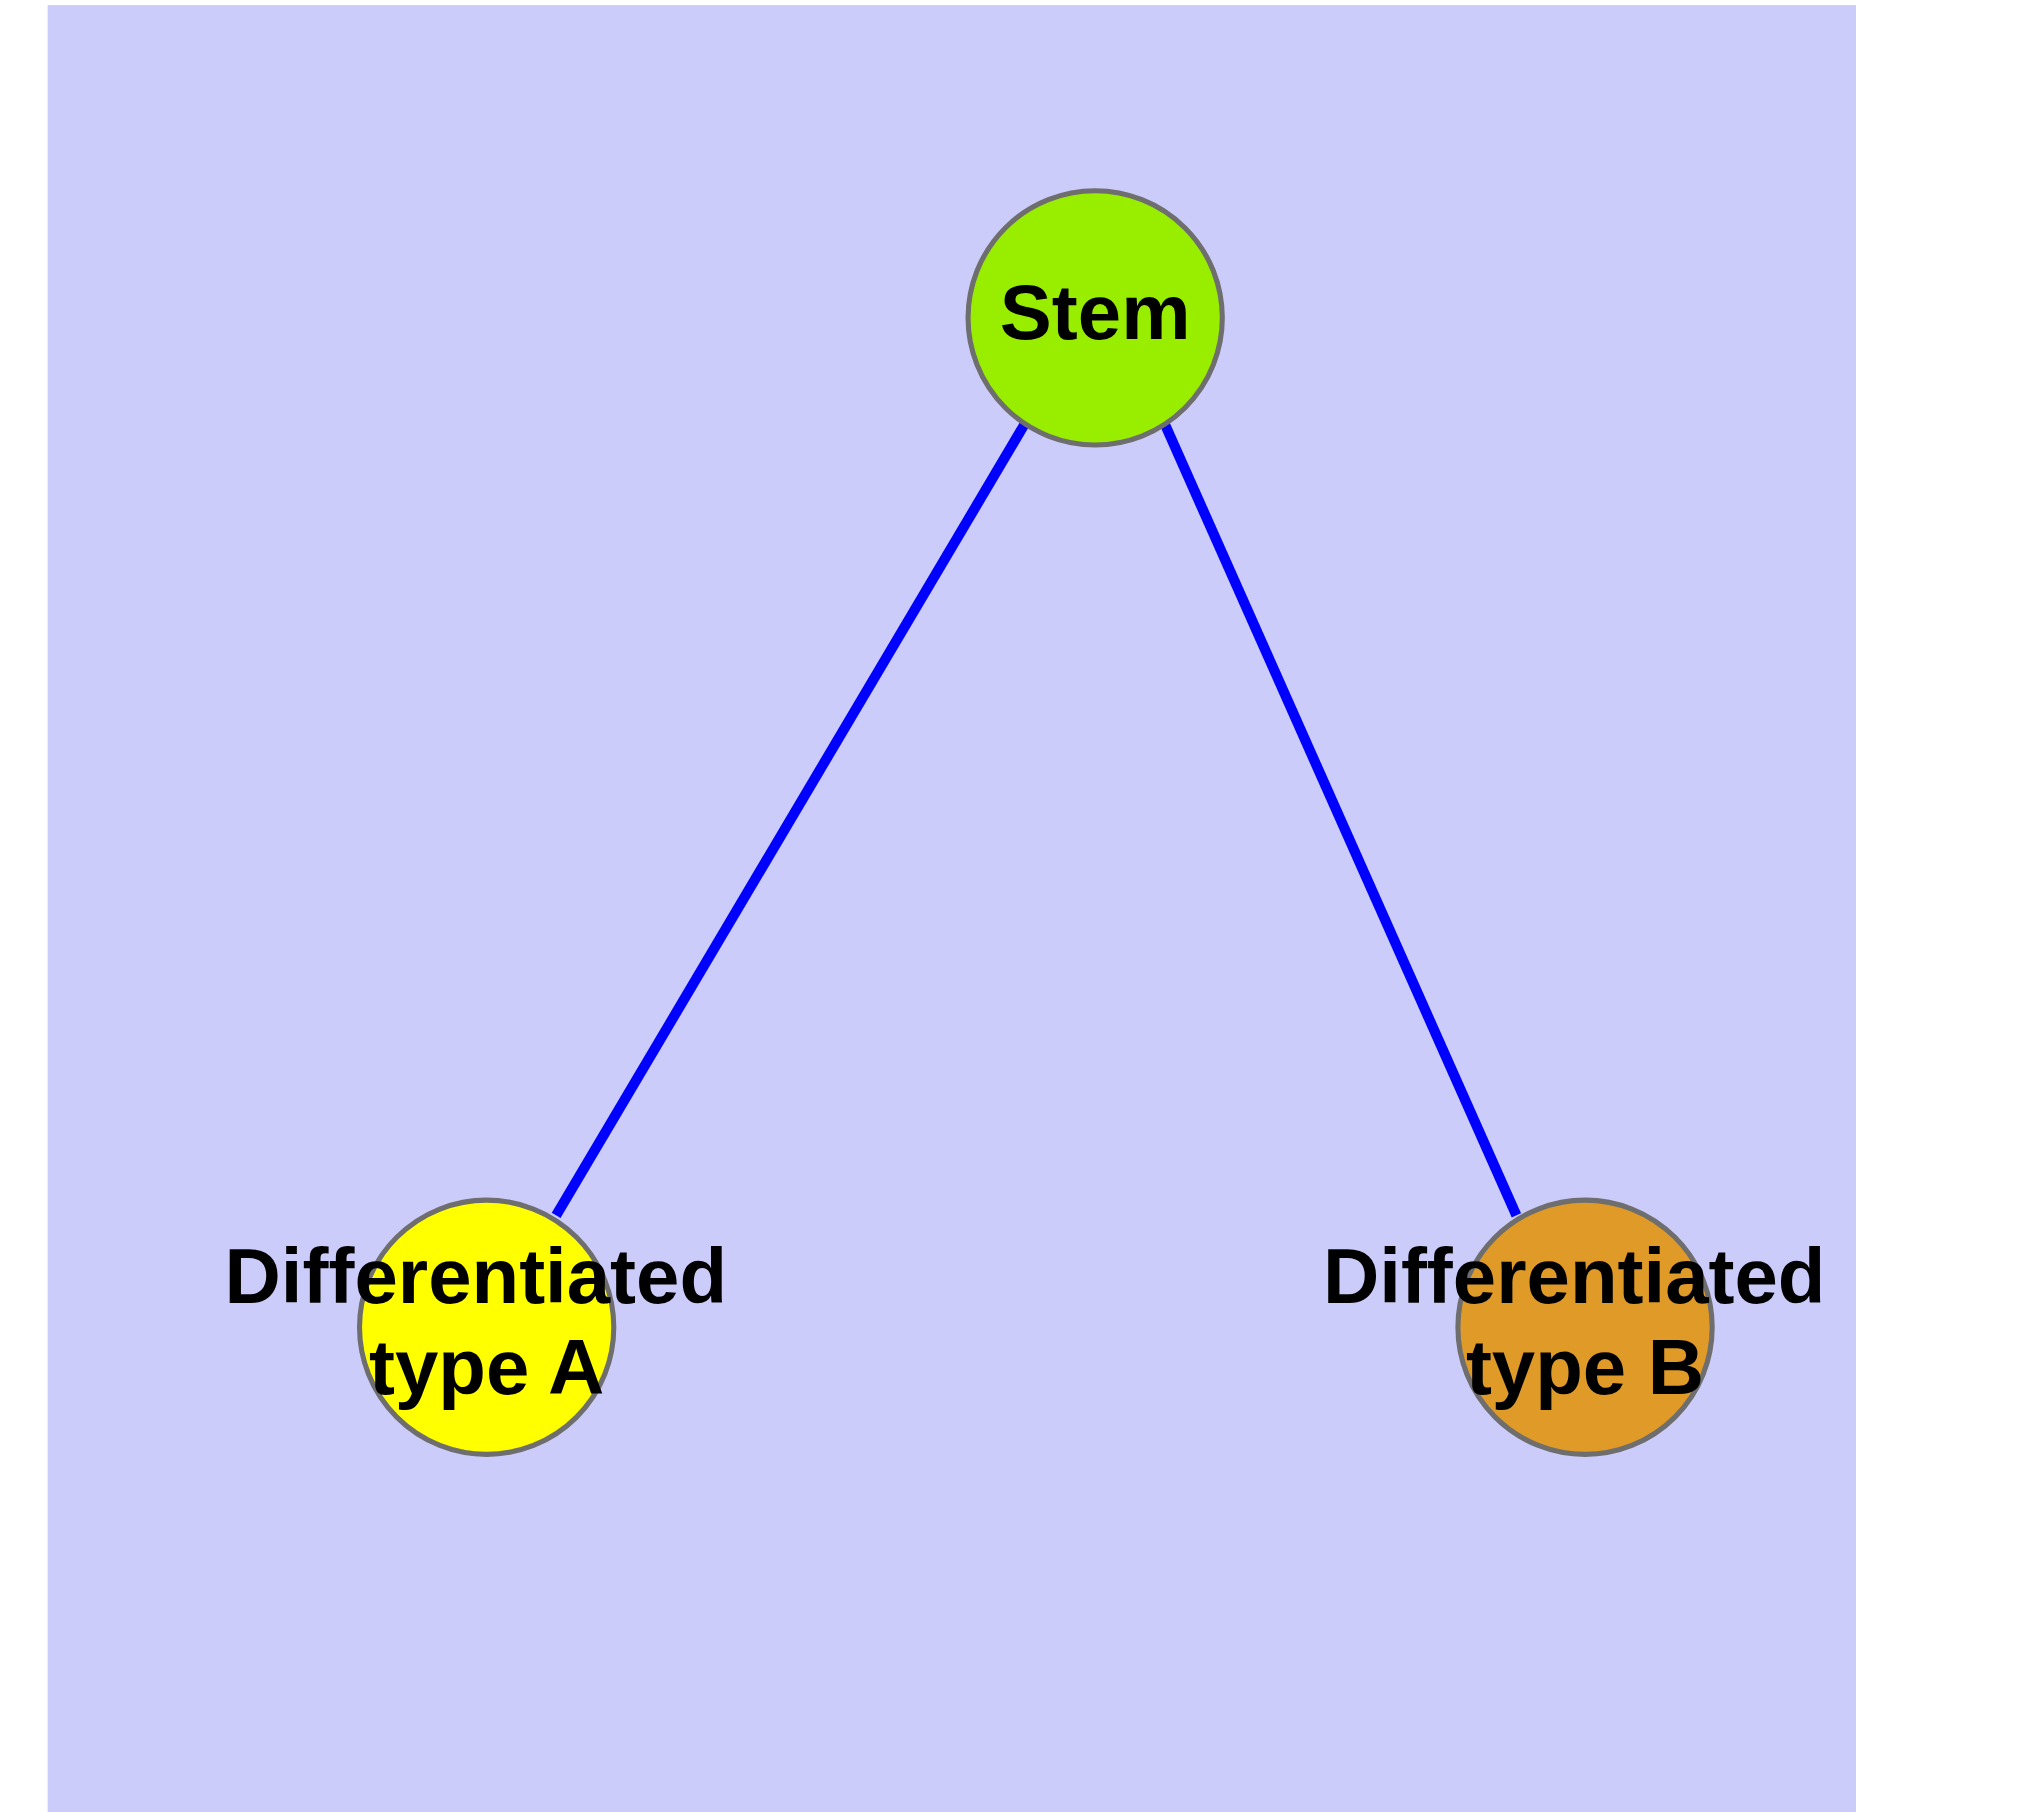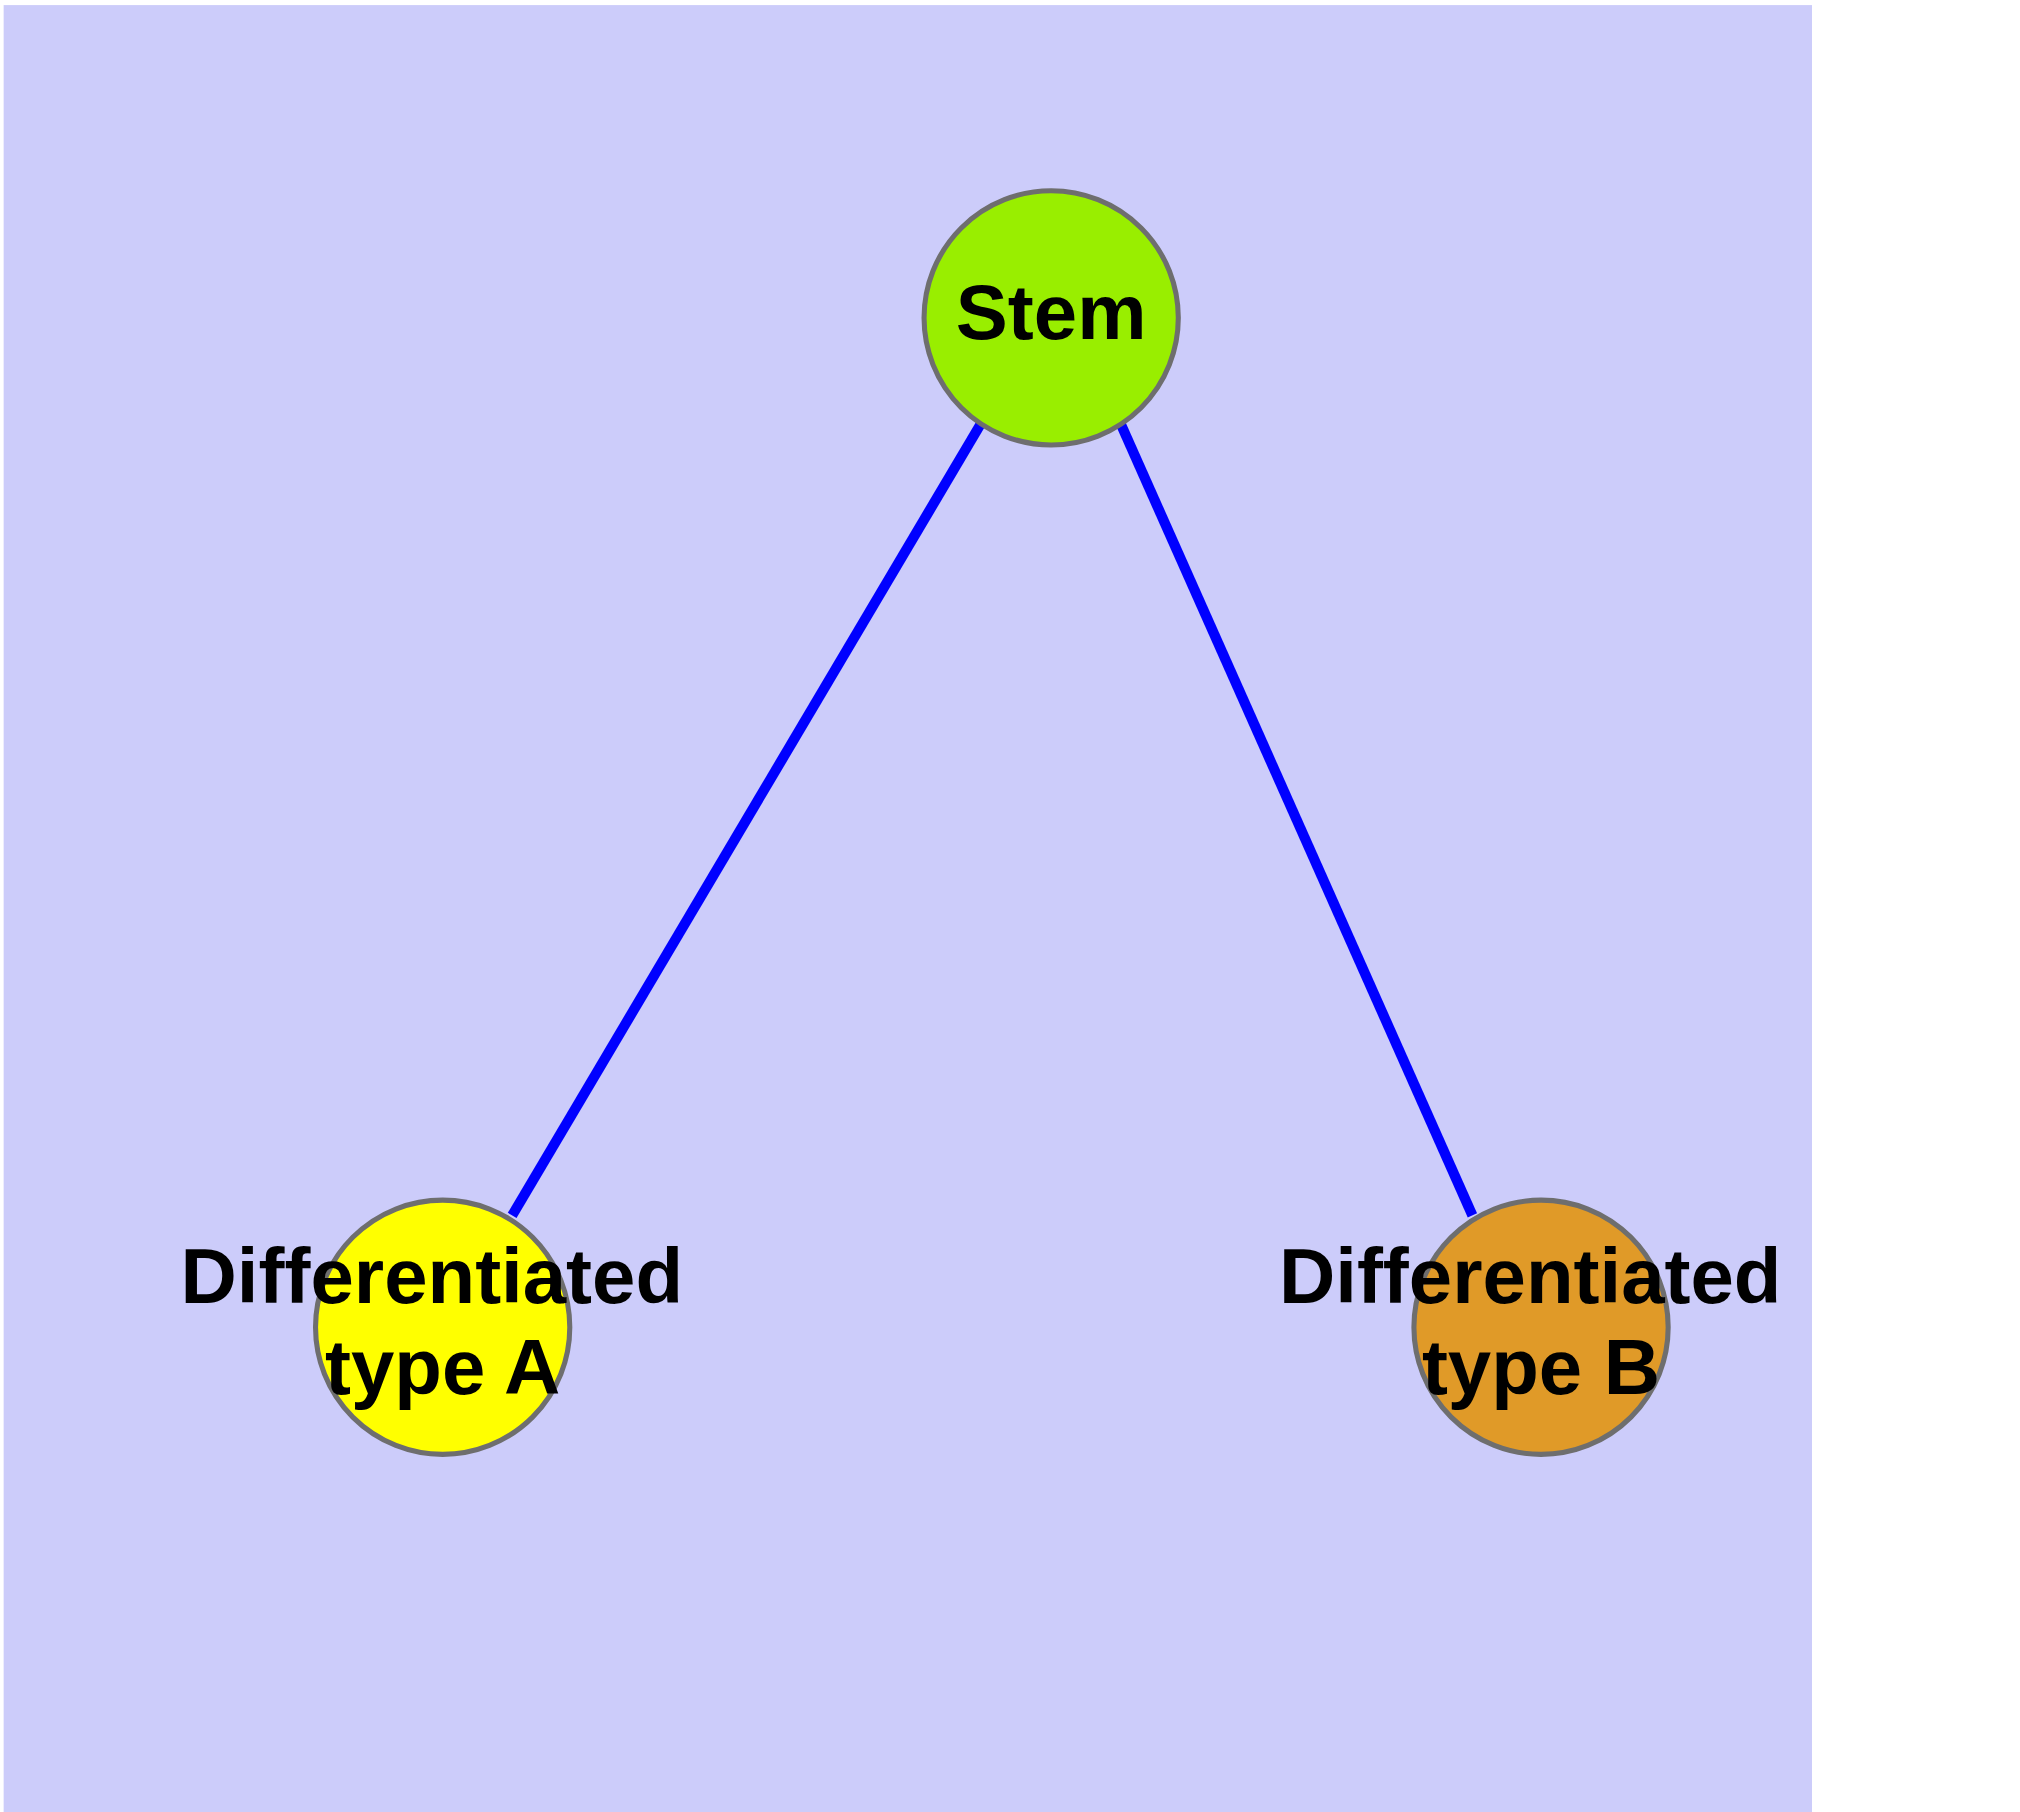--- a/index.html
+++ b/index.html
@@ -33,21 +33,21 @@
   .node-circle {
     stroke-linejoin: round;
   }
   .graph-edge {
     stroke-linecap: butt;
   }
 </style>
 </head>
 <body>
 
-<div id="canvas-root" style="width: 1812px; height: 1812px; background: rgb(255, 255, 255);">
+<div id="canvas-root" style="width: 1812px; height: 1812px; background: rgb(255, 255, 255); margin-left: 44px;">
   <svg id="graph-svg" viewBox="0 0 2384 2138" xmlns="http://www.w3.org/2000/svg">
 
     <rect id="bg-rect" x="4" y="6" width="2376" height="2132" fill="#ccccfa"></rect>
 
     <g id="edges-layer">
       <line class="graph-edge" id="edge-stem-to-a" x1="1157" y1="500" x2="604" y2="1434" stroke="#0000ff" stroke-width="12"></line>
       <line class="graph-edge" id="edge-stem-to-b" x1="1322" y1="500" x2="1737" y2="1434" stroke="#0000ff" stroke-width="12"></line>
     </g>
 
     <g id="nodes-layer">

